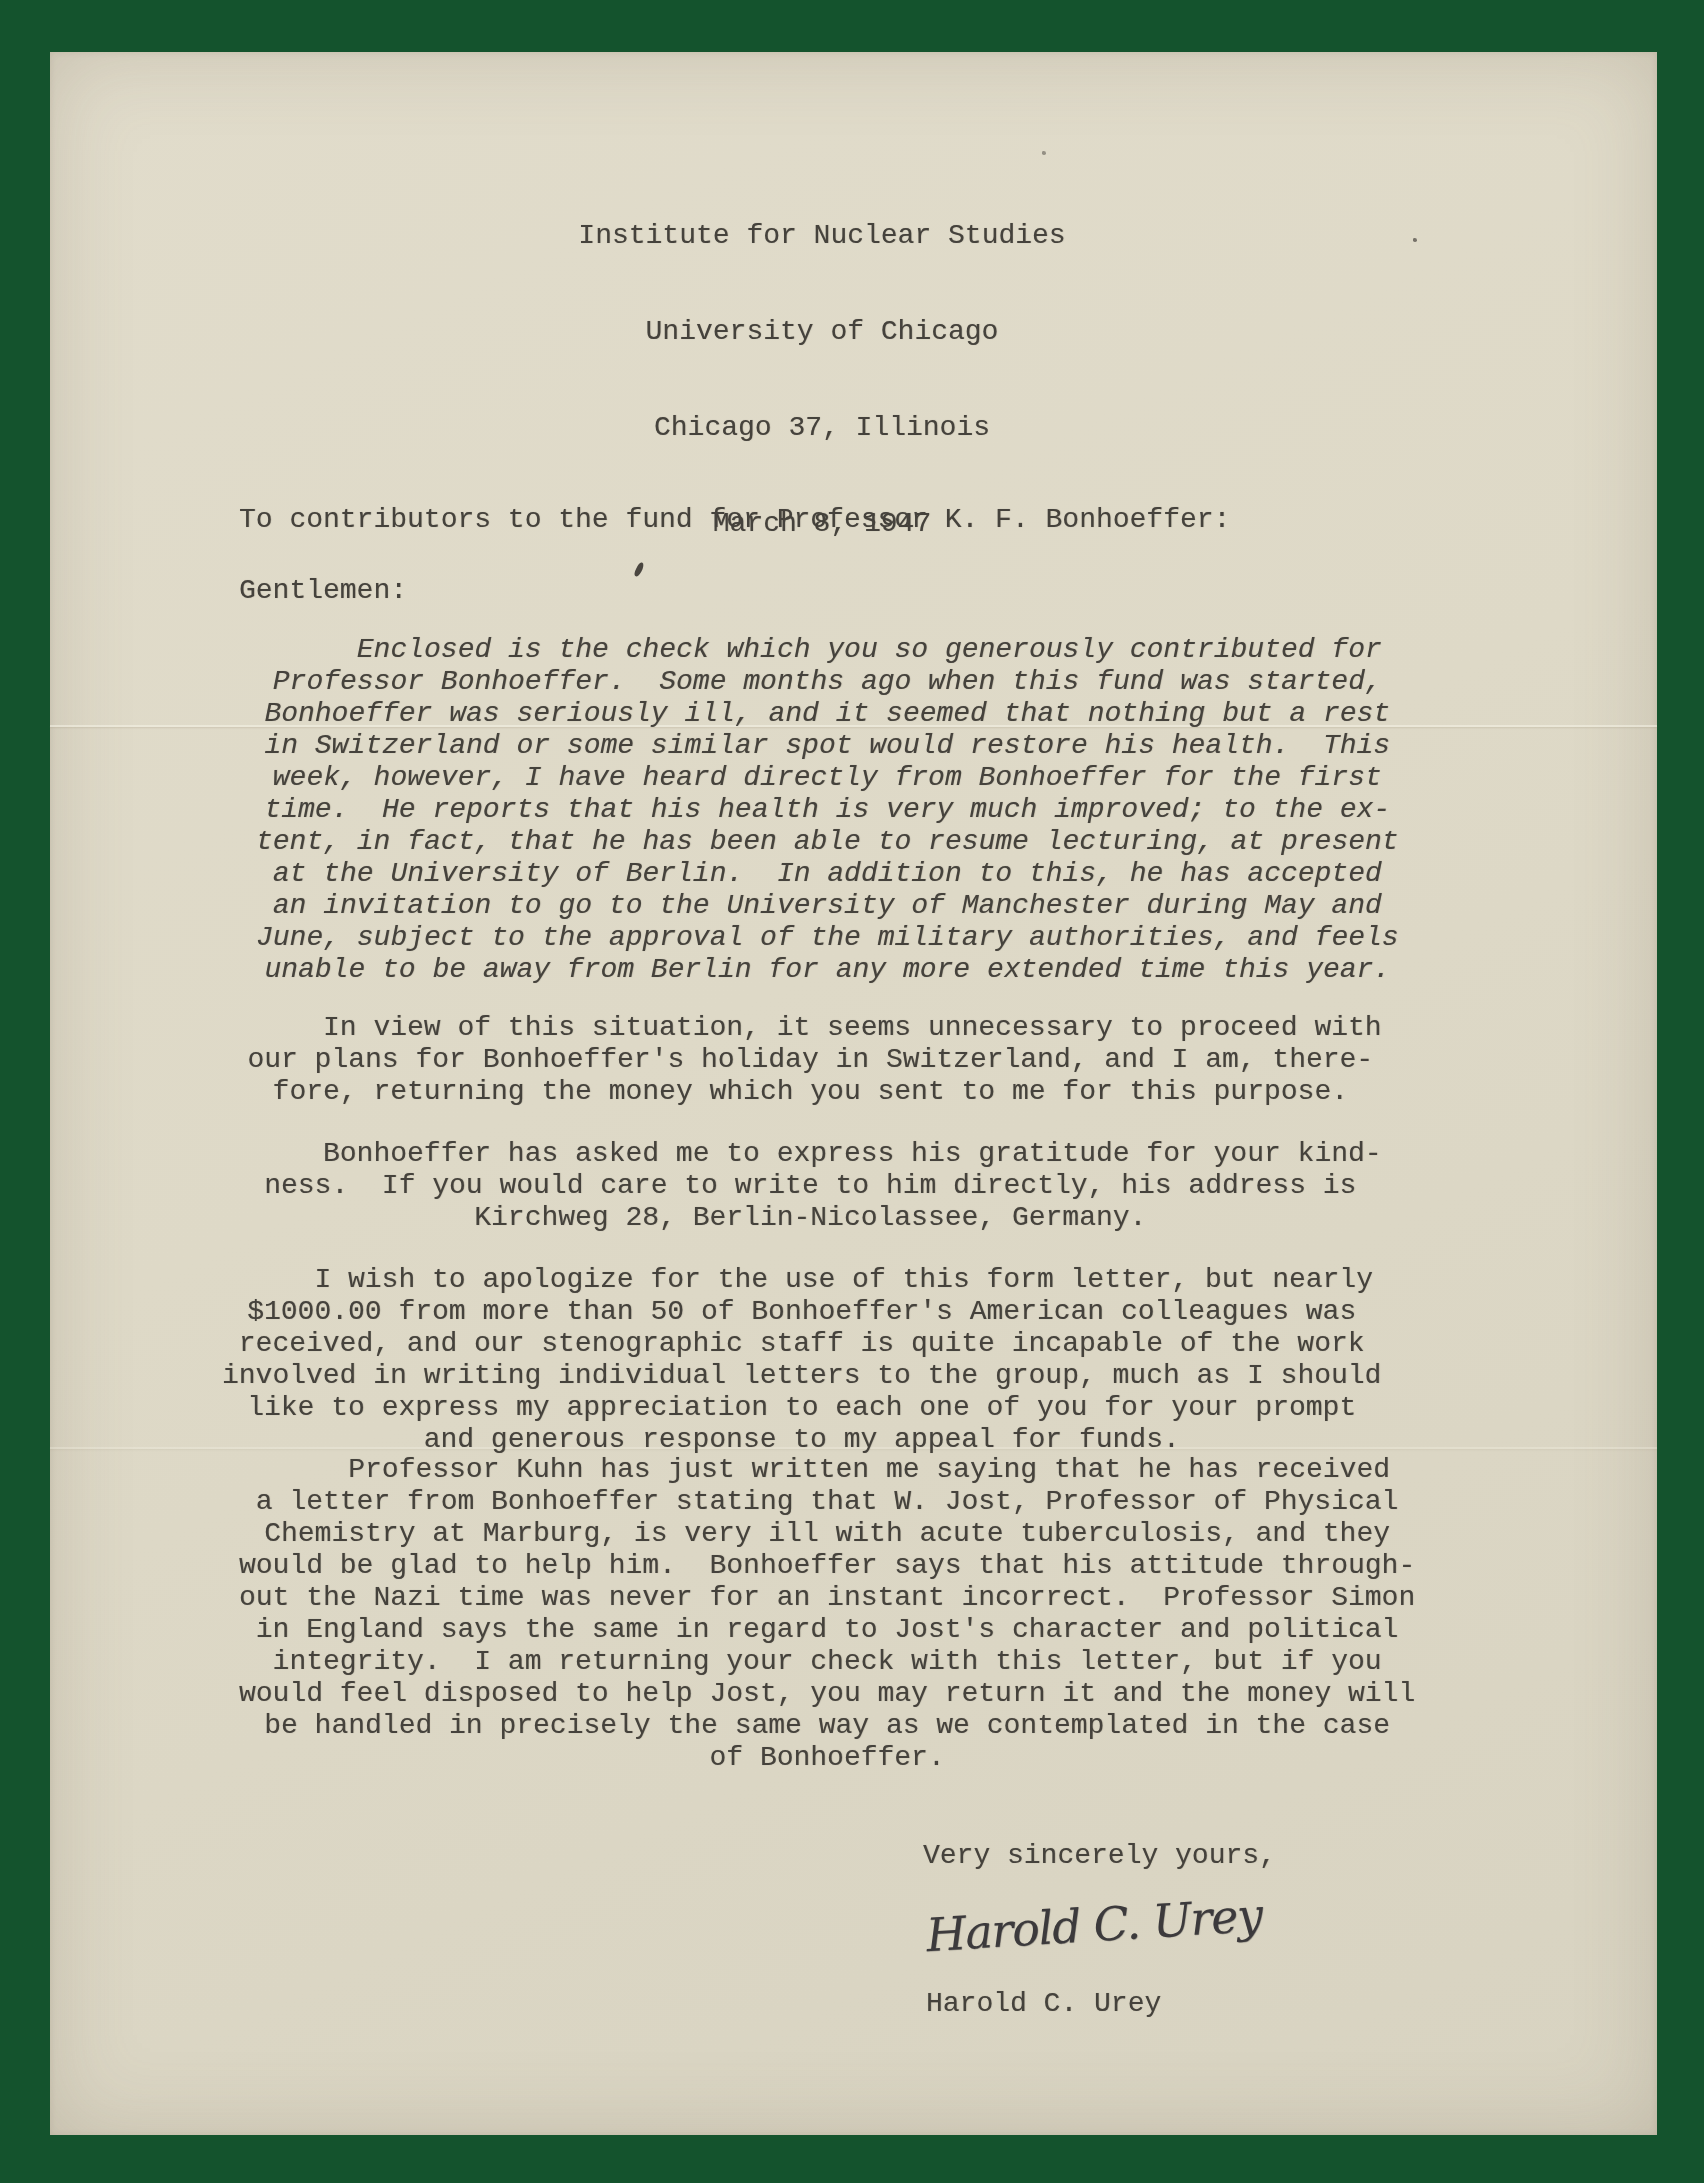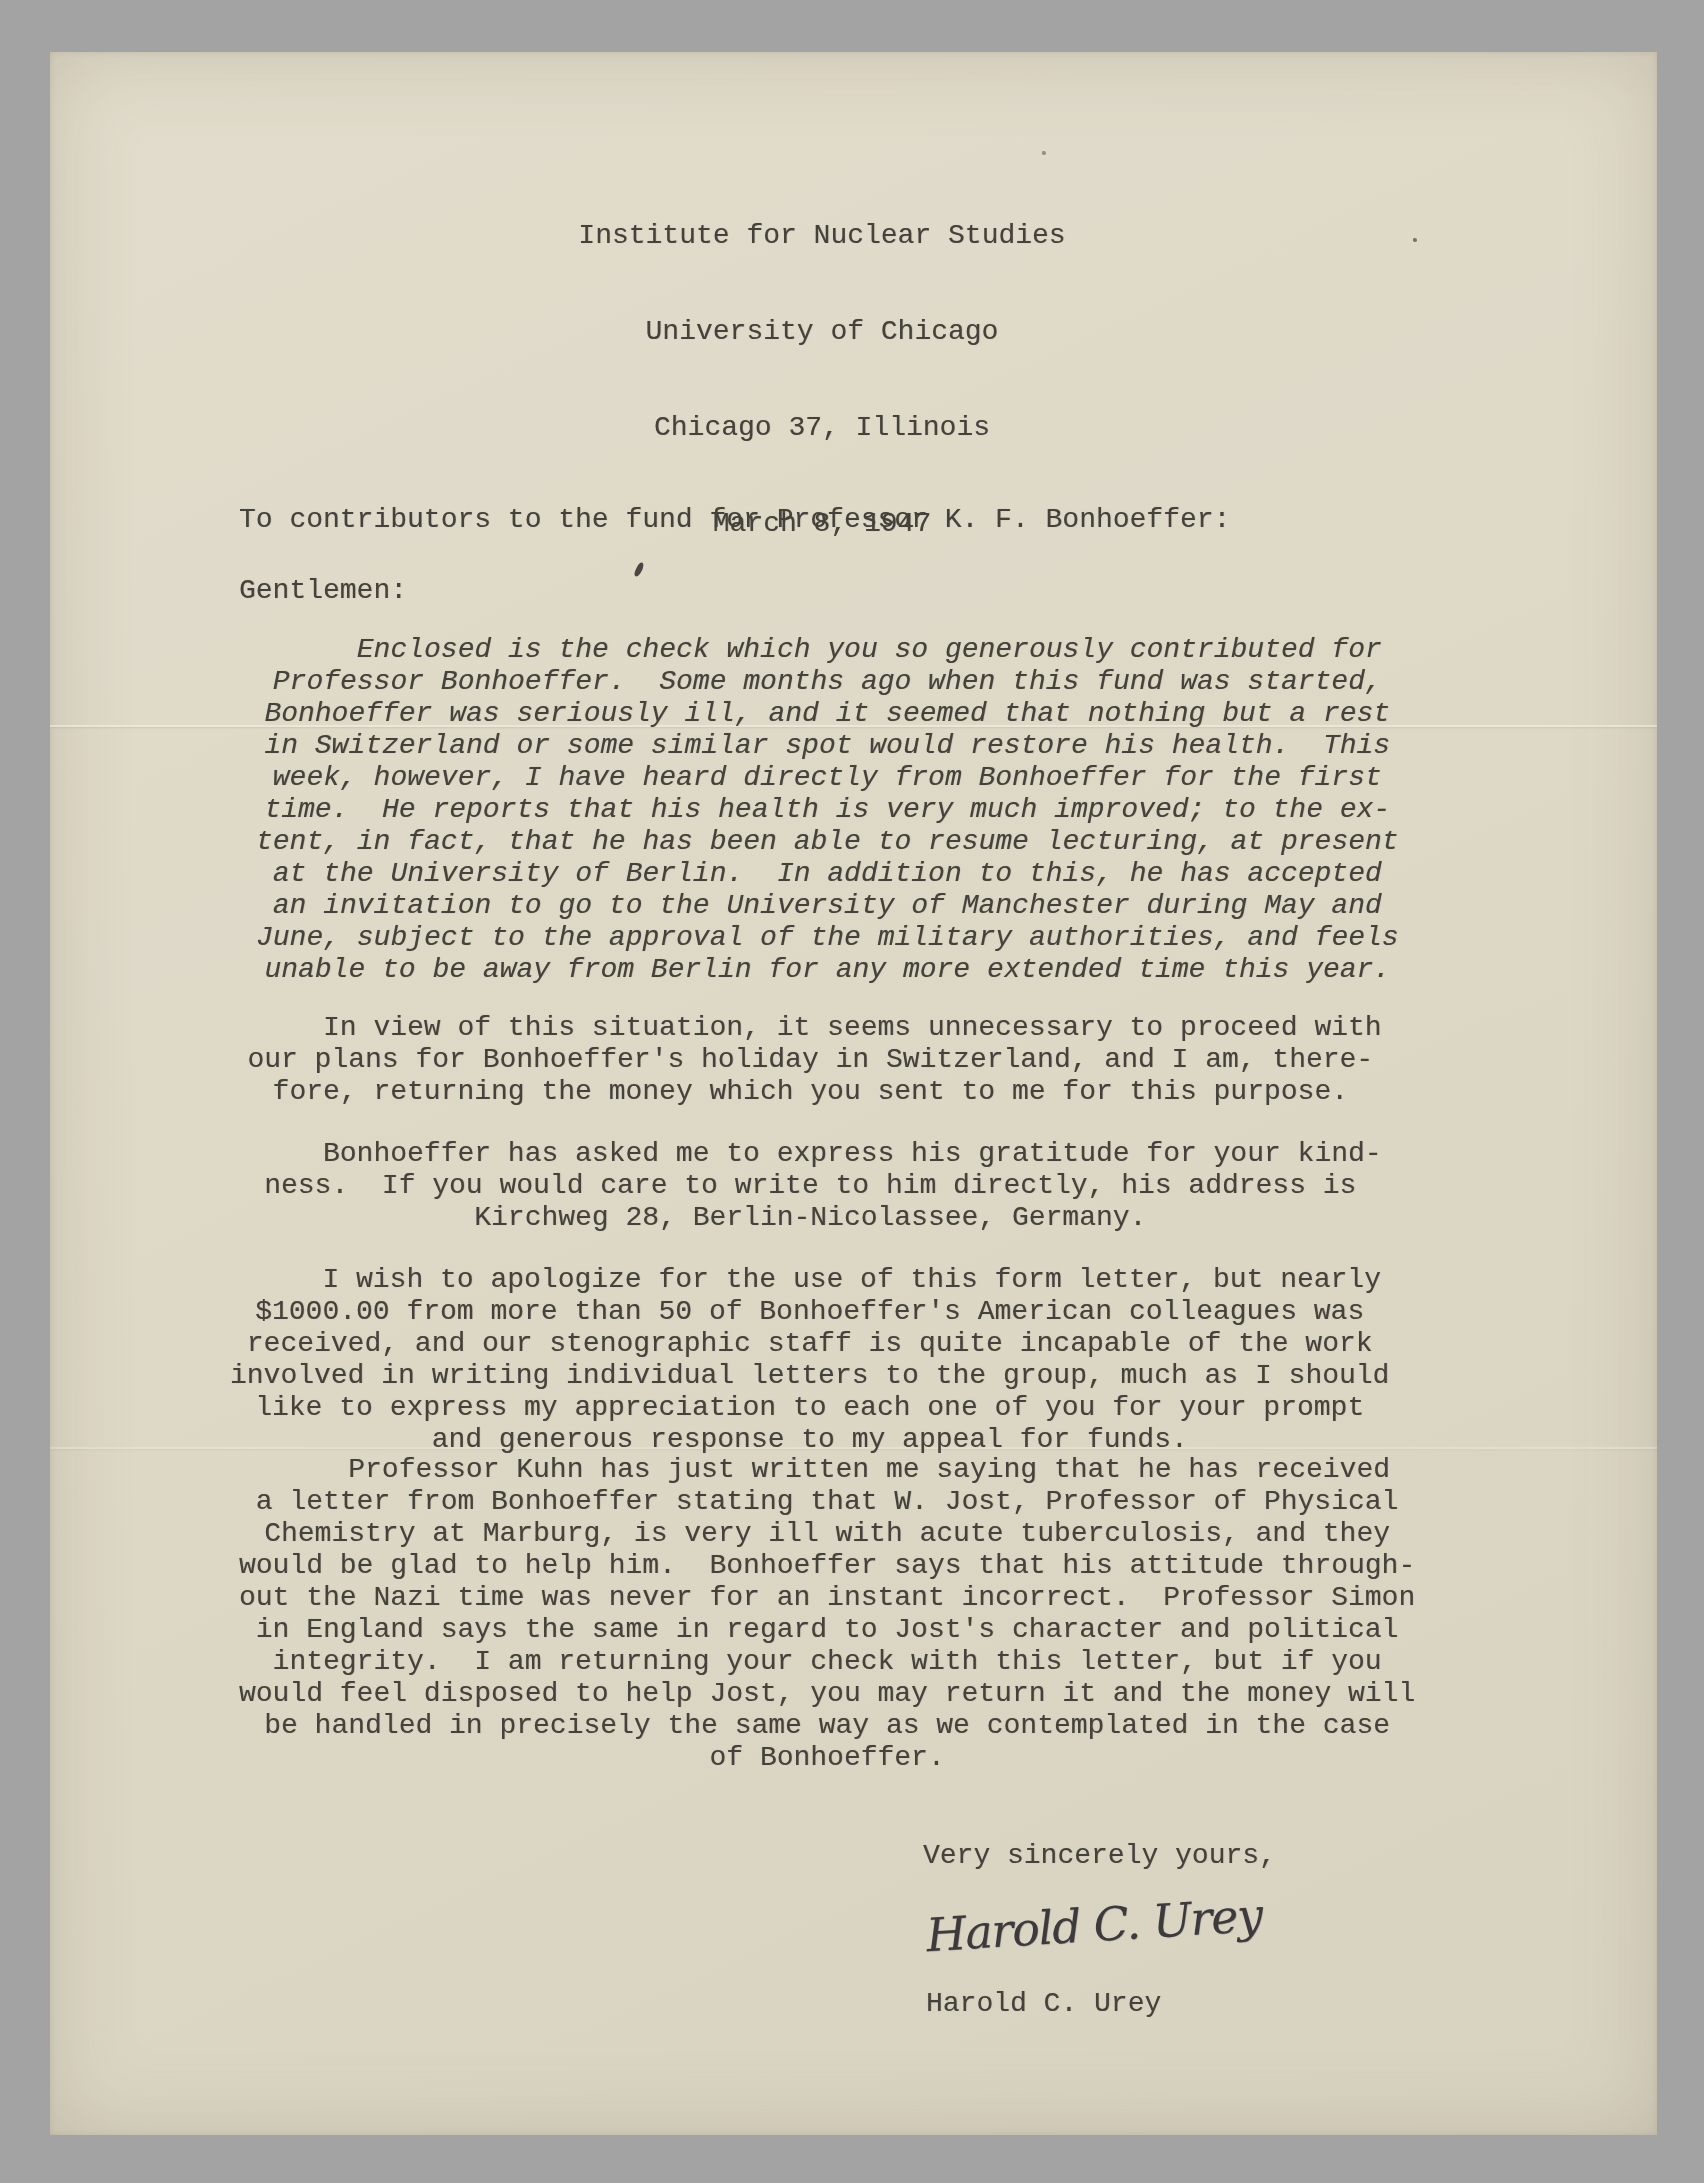--- a/index.html
+++ b/index.html
@@ -4,21 +4,21 @@
 <style>
   html, body {
     margin: 0;
     padding: 0;
     background: #1e1f21;
   }
   .scan {
     position: relative;
     width: 1704px;
     height: 2183px;
-    background: #a3a3a3;
+    background: #14532d;
     overflow: hidden;
   }
   
   .paper {
     position: absolute;
     left: 50px;
     top: 52px;
     width: 1607px;
     height: 2083px;
     background: linear-gradient(155deg, #e1dccb 0%, #ded9c7 45%, #d8d3c1 100%);
@@ -41,21 +41,21 @@
     top: 104px;
     left: 0;
     width: 1544px;
     text-align: center;
   }
   .salutation { left: 189px; top: 452px; }
   .greeting   { left: 189px; top: 523px; }
   .para-1     { left: 206px; top: 582px; font-style: italic; }
   .para-2     { left: 189px; top: 960px; }
   .para-3     { left: 189px; top: 1086px; }
-  .para-4     { left: 180px; top: 1212px; }
+  .para-4     { left: 172px; top: 1212px; }
   .para-5     { left: 189px; top: 1402px; }
   .valediction { left: 873px; top: 1788px; }
   .typed-signature { left: 876px; top: 1936px; }
   
   .handwritten {
     position: absolute;
     left: 876px;
     top: 1846px;
     font-family: "DejaVu Serif", serif;
     font-style: italic;

